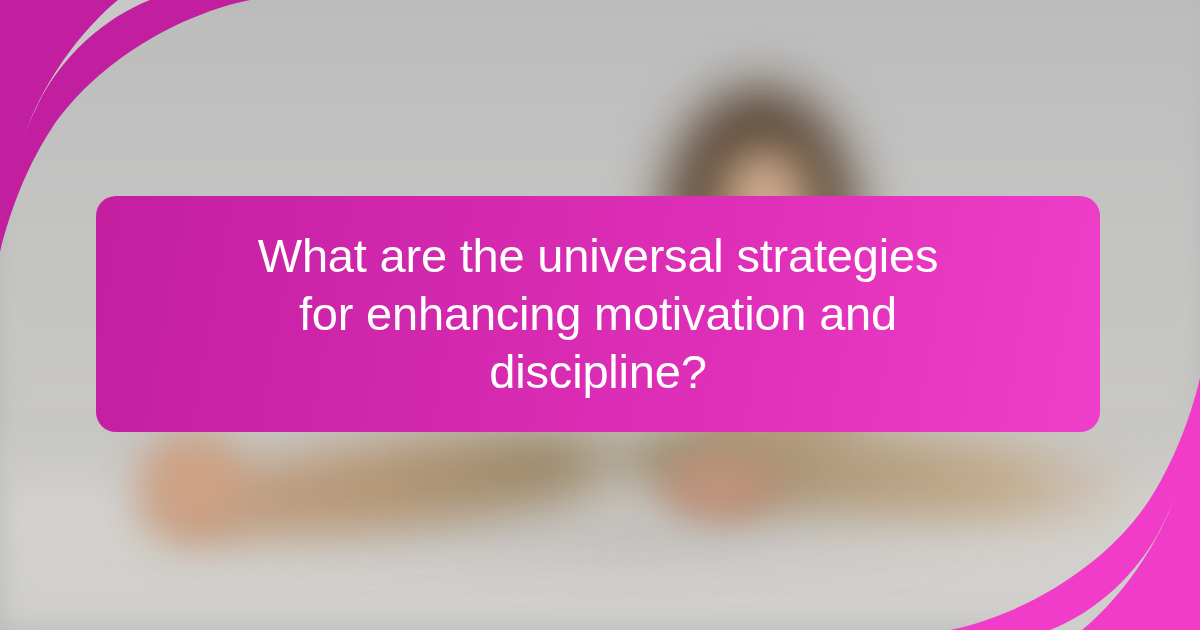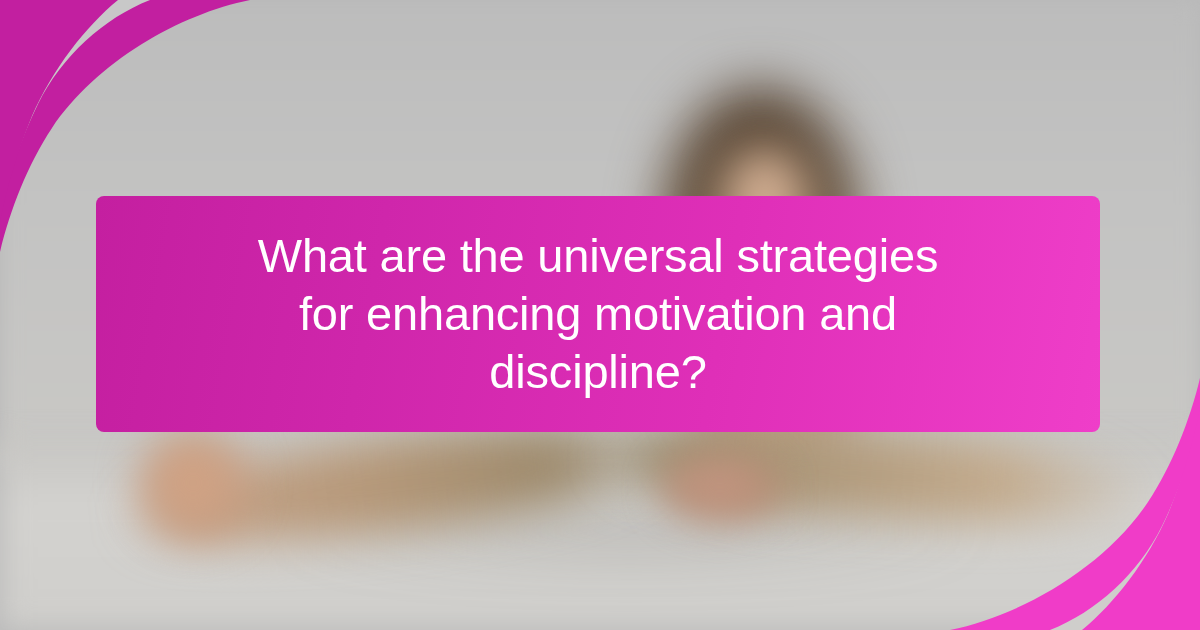--- a/index.html
+++ b/index.html
@@ -103,21 +103,21 @@
   #swoosh-tl { left: 0; top: 0; }
   #swoosh-br { right: 0; bottom: 0; }
 
   
   #quote-card {
     position: absolute;
     left: 96px;
     top: 196px;
     width: 1004px;
     height: 236px;
-    border-radius: 8px;
+    border-radius: 20px;
     background: linear-gradient(100deg, #c41fa0 0%, #cf26ab 28%, #df2fb8 62%, #ef3ec9 100%);
     display: flex;
     align-items: center;
     justify-content: center;
     box-sizing: border-box;
     padding: 0 47px;
   }
   #quote-text {
     color: #ffffff;
     font-size: 47px;

